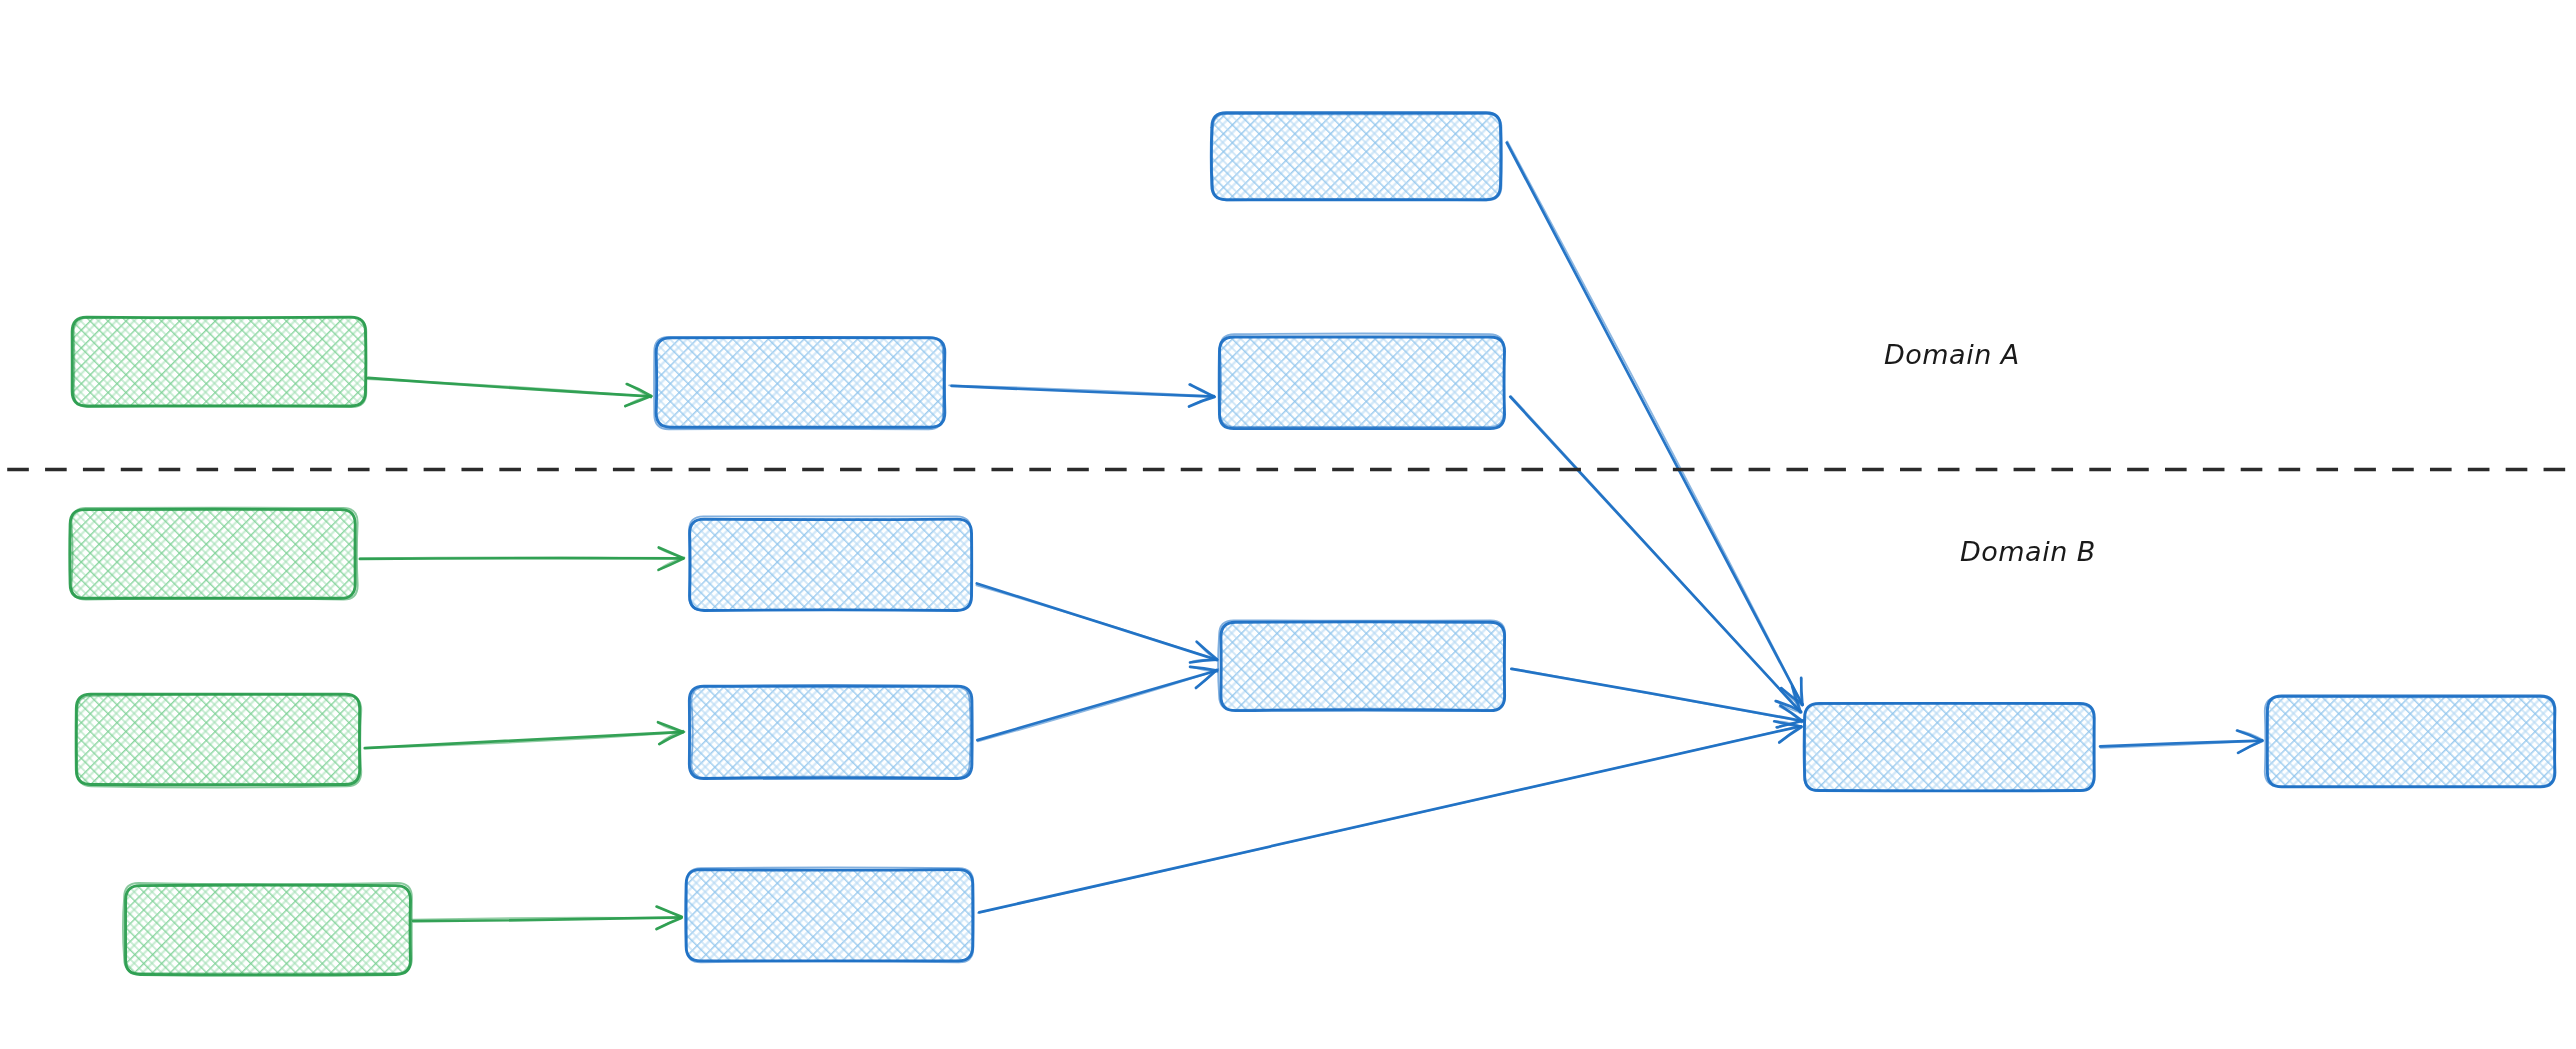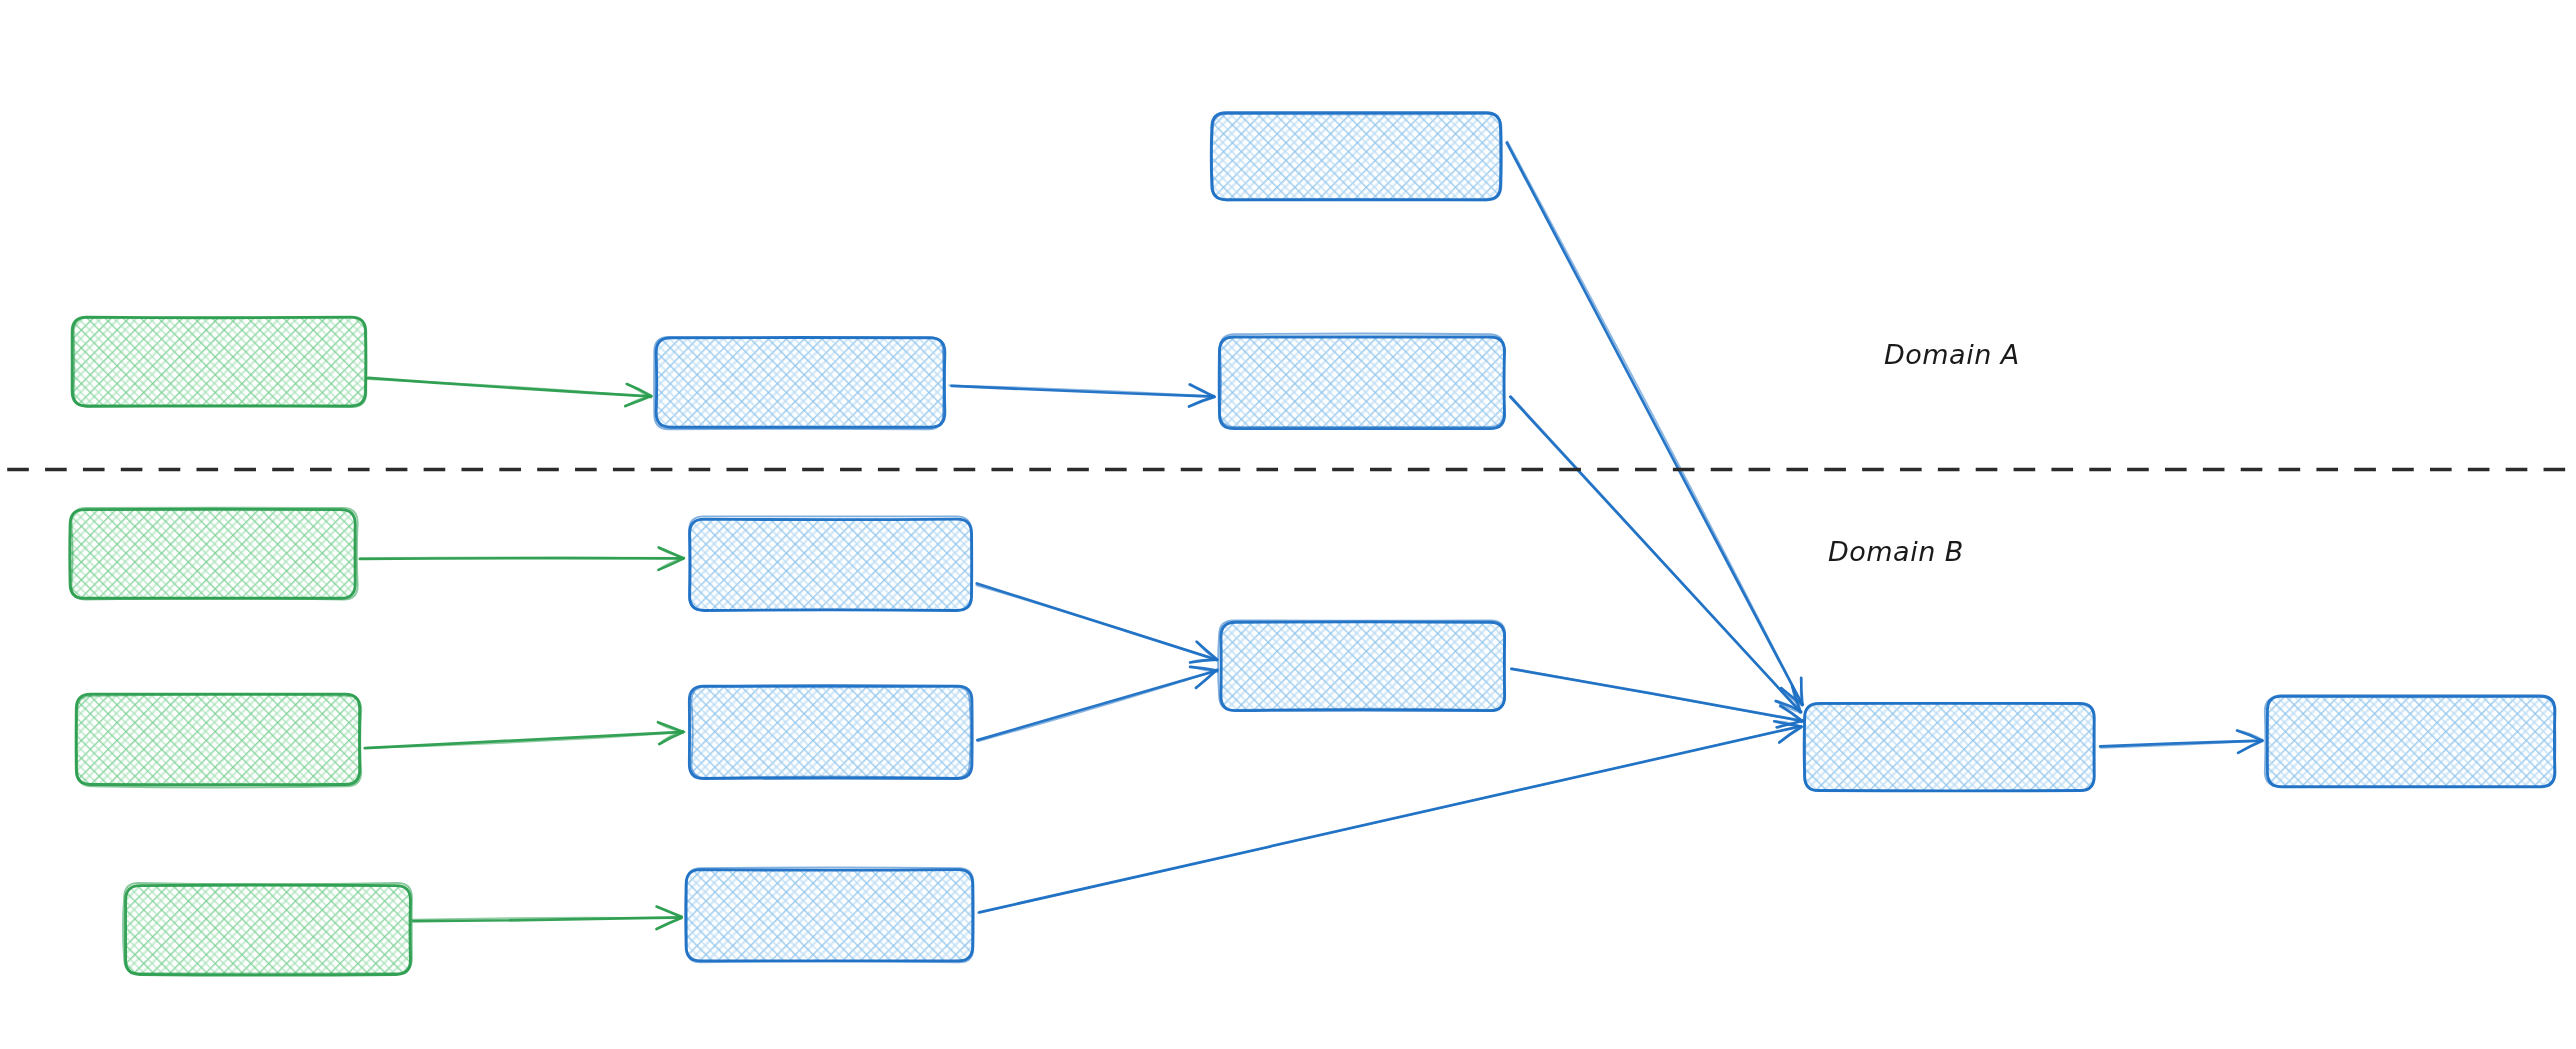--- a/index.html
+++ b/index.html
@@ -33,21 +33,21 @@
     font-family: "DejaVu Sans", sans-serif;
     font-size: 27px;
     font-style: italic;
     font-weight: 400;
     letter-spacing: 0.5px;
     color: #1a1a1a;
     white-space: nowrap;
     user-select: none;
   }
   #domain-a-label { left: 1884px; top: 339px; }
-  #domain-b-label { left: 1828px; top: 536px; text-align: center; }
+  #domain-b-label { left: 1960px; top: 536px; text-align: center; }
 </style>
 </head>
 <body>
 
 <div id="canvas-root">
 
   <svg id="diagram-svg" viewBox="0 0 2858 1164" preserveAspectRatio="none">
     <defs>
       <pattern id="hatch-green" patternUnits="userSpaceOnUse" width="14" height="14" patternTransform="rotate(45)">
         <rect width="14" height="14" fill="#ffffff"></rect>

